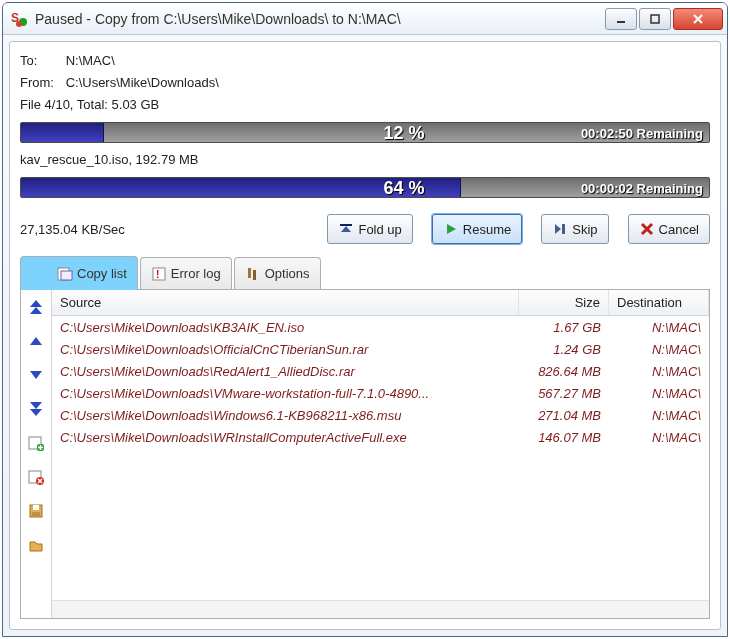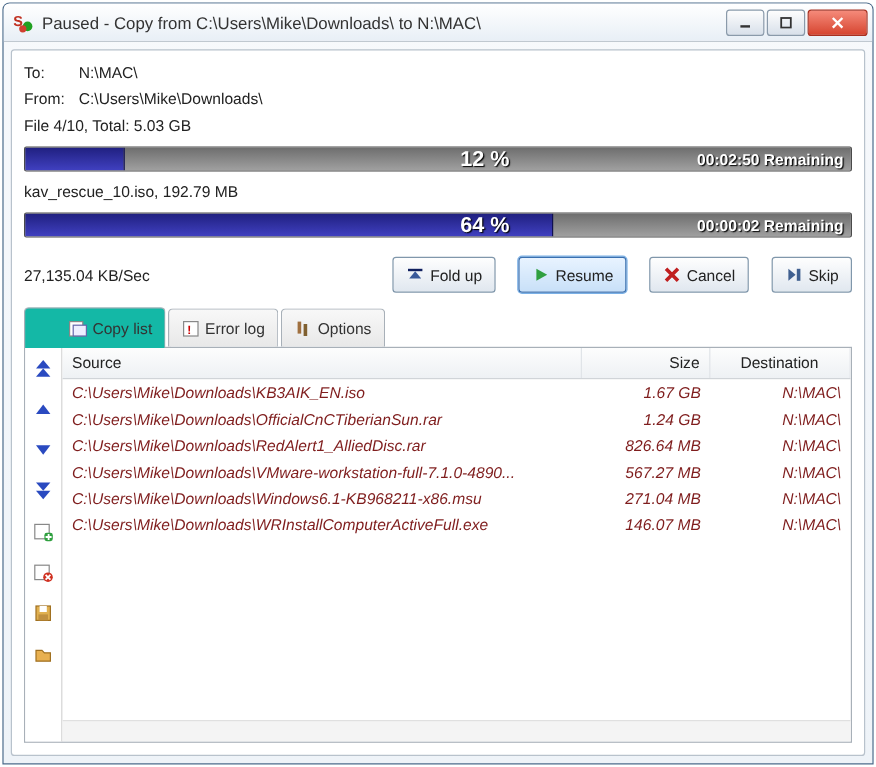--- a/index.html
+++ b/index.html
@@ -26,30 +26,30 @@
 .progress .rem { position: absolute; right: 6px; top: 50%; transform: translateY(-50%); font-weight: bold; font-size: 13px; color: #fff; text-shadow: 1px 1px 1px #000; }
 
 .btn-row { display: flex; align-items: center; margin: 10px 0 8px 0; gap: 19px; }
 .btn-row .speed { font-size: 13px; color: #222; flex: 1; }
 .btn { height: 30px; padding: 4px 10px; border: 1px solid #8097ab; border-radius: 3px; background: linear-gradient(#fefefe, #e0e7ef); display: flex; align-items: center; gap: 4px; font-size: 13px; color: #222; cursor: pointer; }
 .btn.active { background: linear-gradient(#e8f3ff, #c8e0f8); border-color: #3a70b0; box-shadow: 0 0 0 1px #7ab0e6; }
 .btn .icon-s { width: 16px; height: 16px; display: inline-flex; align-items: center; justify-content: center; }
 
 .tabs { display: flex; align-items: flex-end; margin-top: 4px; }
 .tab { height: 32px; padding: 0 10px; border: 1px solid #a8b0b8; border-bottom: none; background: linear-gradient(#f8f8f8, #e8e8e8); border-radius: 4px 4px 0 0; display: flex; align-items: center; gap: 4px; font-size: 13px; color: #333; margin-right: 2px; cursor: pointer; }
-.tab.active { background: #14b8a6; height: 34px; margin-bottom: -1px; z-index: 2; position: relative; padding-left: 36px; }
+.tab.active { background: #7dd3fc; height: 34px; margin-bottom: -1px; z-index: 2; position: relative; padding-left: 36px; }
 .tab .icon-s { width: 16px; height: 16px; display: inline-flex; align-items: center; justify-content: center; }
 
 .tab-body { flex: 1; border: 1px solid #a8b0b8; background: #fff; display: flex; overflow: hidden; }
 
 .sidebar { width: 30px; background: #fff; display: flex; flex-direction: column; align-items: center; padding: 6px 0; gap: 12px; }
 .sidebar button { width: 22px; height: 22px; border: none; background: none; display: flex; align-items: center; justify-content: center; cursor: pointer; padding: 0; }
 
 .list-panel { flex: 1; border-left: 1px solid #d4d4d4; display: flex; flex-direction: column; overflow: hidden; }
-.list-head, .list-row { display: flex; font-size: 13px; gap: 17px; }
+.list-head, .list-row { display: flex; font-size: 13px; }
 .list-head { height: 26px; background: linear-gradient(#fdfdfd, #eef1f4); border-bottom: 1px solid #d0d4d8; align-items: center; color: #222; }
 .col-src { flex: 1; padding: 0 8px; text-align: left; overflow: hidden; white-space: nowrap; text-overflow: ellipsis; }
 .col-size { width: 90px; padding: 0 8px; text-align: right; }
 .col-dst { width: 100px; padding: 0 8px; text-align: right; }
 .list-head .col-src, .list-head .col-size, .list-head .col-dst { border-right: 1px solid #e0e4e8; height: 100%; display: flex; align-items: center; }
 .list-head .col-size, .list-head .col-dst { justify-content: flex-start; }
 .list-body { flex: 1; overflow: auto; }
 .list-row { height: 22px; align-items: center; color: #7f1d1d; font-style: italic; }
 
 .scroll-hint { height: 18px; border-top: 1px solid #e0e0e0; background: #f4f4f4; }
@@ -124,33 +124,33 @@
           <span class="icon-s">
             <svg width="16" height="16">
               <polygon points="4,3 13,8 4,13" fill="#30a040"></polygon>
             </svg>
           </span>
           <span>Resume</span>
         </button>
       <button class="btn">
           <span class="icon-s">
             <svg width="16" height="16">
-              <path d="M3 3 L13 13 M13 3 L3 13" stroke="#c02020" stroke-width="3"></path>
-            </svg>
-          </span>
-          <span>Cancel</span>
-        </button>
-      <button class="btn">
-          <span class="icon-s">
-            <svg width="16" height="16">
               <polygon points="3,3 9,8 3,13" fill="#406090"></polygon>
               <rect x="10" y="3" width="3" height="10" fill="#406090"></rect>
             </svg>
           </span>
           <span>Skip</span>
+        </button>
+      <button class="btn">
+          <span class="icon-s">
+            <svg width="16" height="16">
+              <path d="M3 3 L13 13 M13 3 L3 13" stroke="#c02020" stroke-width="3"></path>
+            </svg>
+          </span>
+          <span>Cancel</span>
         </button>
     </div>
 
     <div class="tabs">
       <div class="tab active">
           <span class="icon-s">
             <svg width="16" height="16">
               <rect x="1" y="2" width="11" height="12" fill="#fff" stroke="#888"></rect>
               <rect x="4" y="5" width="11" height="9" fill="#eef" stroke="#66a"></rect>
             </svg>

